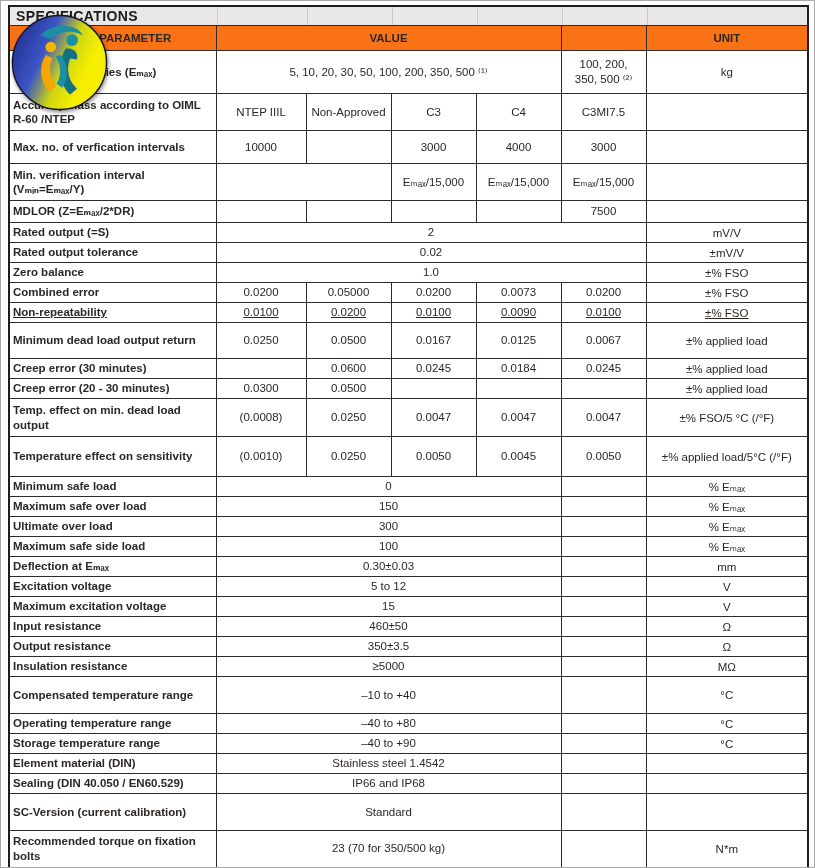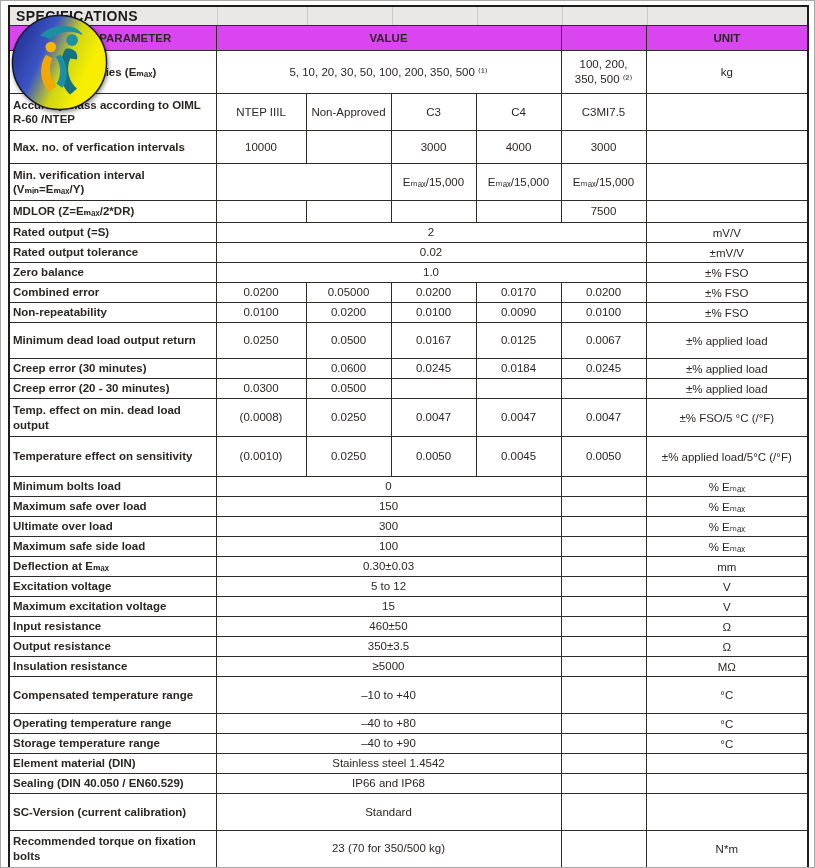--- a/index.html
+++ b/index.html
@@ -41,21 +41,21 @@
       linear-gradient(#c9c9c9,#c9c9c9) 382px 0/1px 100% no-repeat,
       linear-gradient(#c9c9c9,#c9c9c9) 467px 0/1px 100% no-repeat,
       linear-gradient(#c9c9c9,#c9c9c9) 552px 0/1px 100% no-repeat,
       linear-gradient(#c9c9c9,#c9c9c9) 637px 0/1px 100% no-repeat,
       #e9e8e6;
   }
   tr.header-row th{
     height:22px;
     font-weight:bold;
     text-align:center;
-    background:#d946ef;
+    background:#f97316;
   }
   tr.header-row th.param-h{ padding-left:48px; }
   td.param{
     font-weight:bold;
     text-align:left;
     padding:2px 4px 2px 5px;
     line-height:1.25;
   }
   td.val{ text-align:center; white-space:pre-line; line-height:1.3; }
   td.unit{ text-align:center; }
@@ -148,25 +148,25 @@
         <tr style="height: 20px;">
           <td class="param">Zero balance</td>
           <td class="val" colspan="5">1.0</td>
           <td class="unit">±% FSO</td>
         </tr>
         <tr style="height: 20px;">
           <td class="param">Combined error</td>
           <td class="val">0.0200</td>
           <td class="val">0.05000</td>
           <td class="val">0.0200</td>
-          <td class="val">0.0170</td>
+          <td class="val">0.0073</td>
           <td class="val">0.0200</td>
           <td class="unit">±% FSO</td>
         </tr>
-        <tr style="height: 20px;">
+        <tr style="height: 20px; text-decoration: underline;">
           <td class="param">Non-repeatability</td>
           <td class="val">0.0100</td>
           <td class="val">0.0200</td>
           <td class="val">0.0100</td>
           <td class="val">0.0090</td>
           <td class="val">0.0100</td>
           <td class="unit">±% FSO</td>
         </tr>
         <tr style="height: 36px;">
           <td class="param">Minimum dead load output return</td>
@@ -207,21 +207,21 @@
         <tr style="height: 40px;">
           <td class="param">Temperature effect on sensitivity</td>
           <td class="val">(0.0010)</td>
           <td class="val">0.0250</td>
           <td class="val">0.0050</td>
           <td class="val">0.0045</td>
           <td class="val">0.0050</td>
           <td class="unit">±% applied load/5°C (/°F)</td>
         </tr>
         <tr style="height: 20px;">
-          <td class="param">Minimum bolts load</td>
+          <td class="param">Minimum safe load</td>
           <td class="val" colspan="4">0</td>
           <td class="val"></td>
           <td class="unit">% Eₘₐₓ</td>
         </tr>
         <tr style="height: 20px;">
           <td class="param">Maximum safe over load</td>
           <td class="val" colspan="4">150</td>
           <td class="val"></td>
           <td class="unit">% Eₘₐₓ</td>
         </tr>

